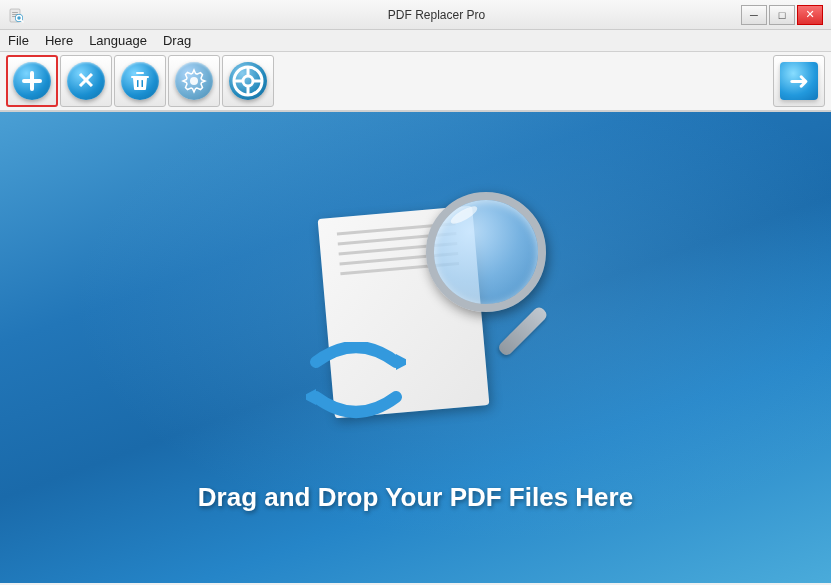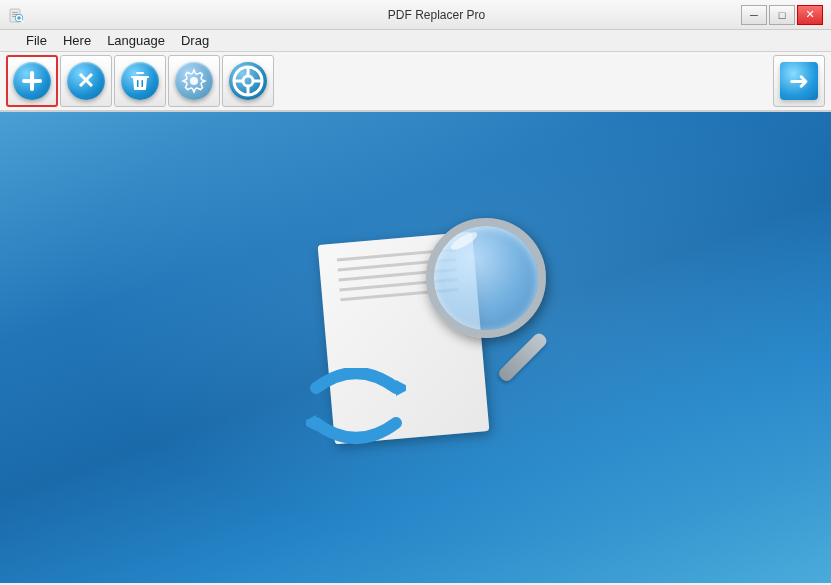--- a/index.html
+++ b/index.html
@@ -53,21 +53,21 @@
     }
     .title-btn.close { background: linear-gradient(to bottom, #f87070, #e03030); color: white; border-color: #c00; }
 
     
     .menu-bar {
       background: #f0f0f0;
       height: 22px;
       display: flex;
       align-items: center;
       border-bottom: 1px solid #d0d0d0;
-      padding: 0 18px;
+      padding: 0 0;
     }
     .menu-item {
       padding: 2px 8px;
       font-size: 13px;
       color: #222;
       cursor: pointer;
     }
 
     
     .toolbar {
@@ -395,13 +395,14 @@
         <polygon points="10,47 10,63 -5,55" fill="#3399dd"></polygon>
       </svg>
     </div>
 
     <div class="magnifier">
       <div class="magnifier-glass"></div>
       <div class="magnifier-handle"></div>
     </div>
   </div>
 
+  <div class="drop-text">Drag and Drop Your PDF Files Here</div>
 </div>
 
 </body></html>

